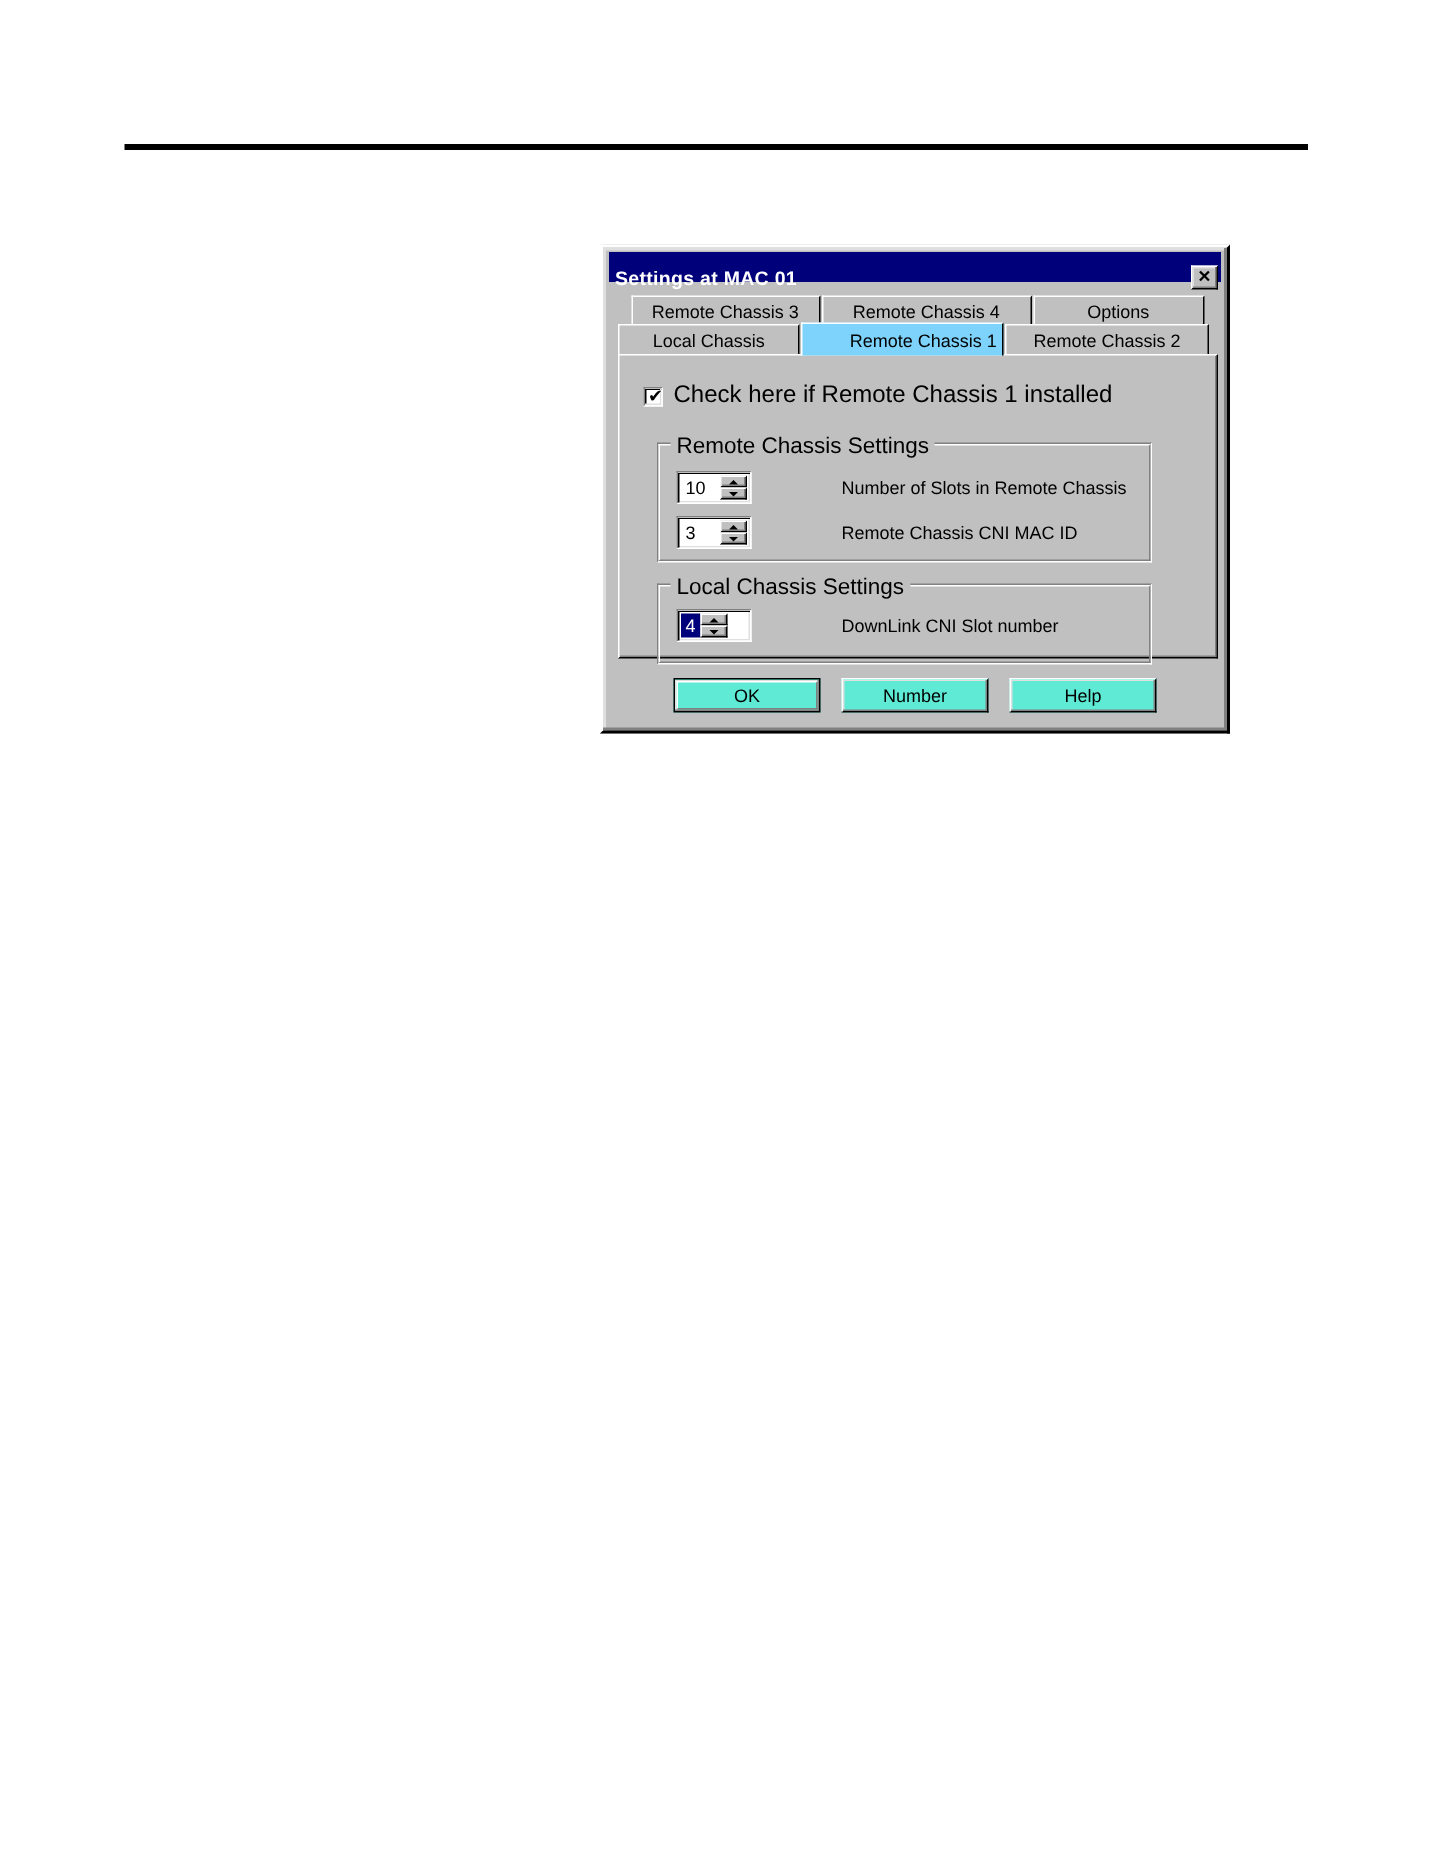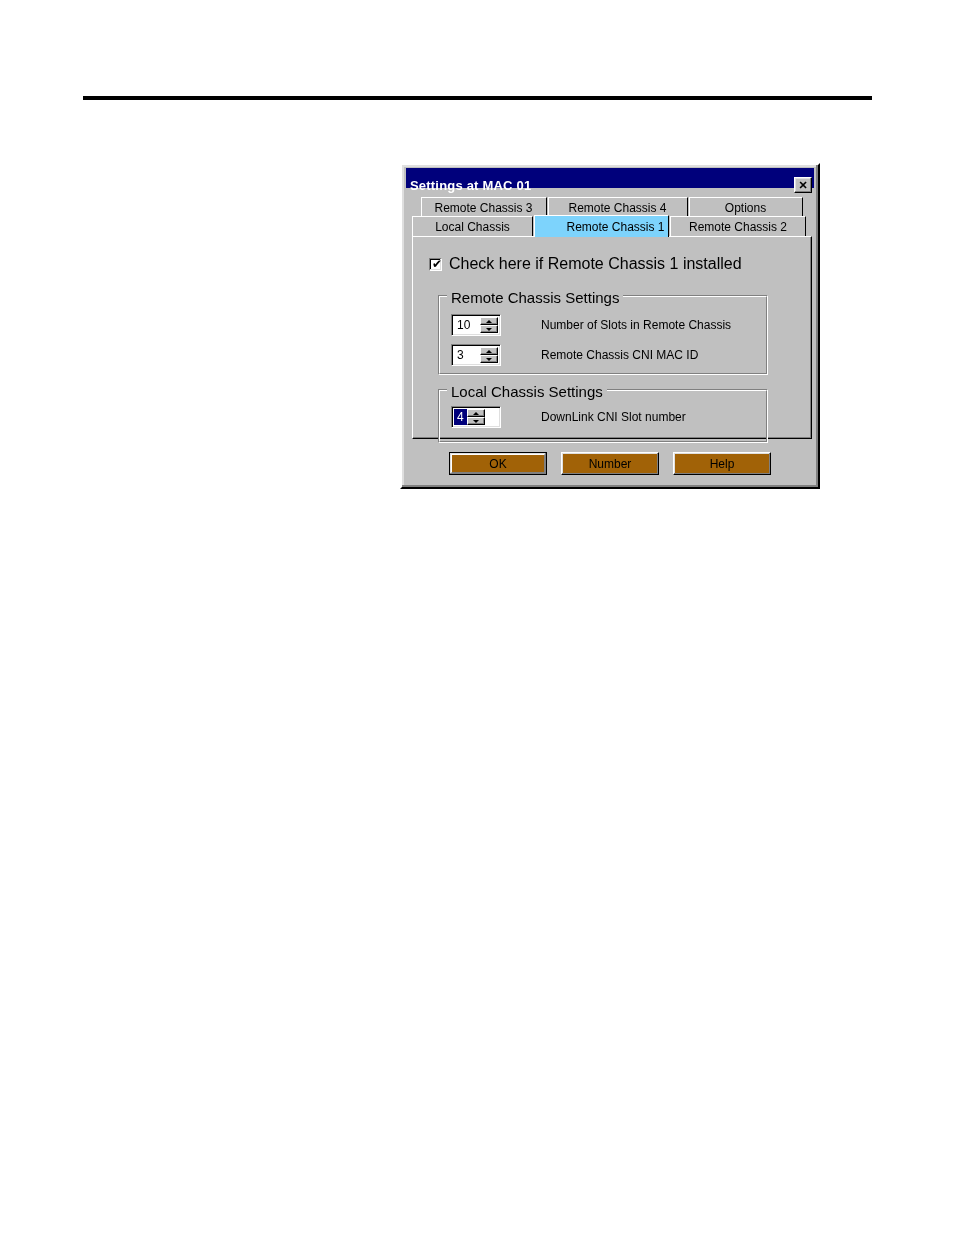--- a/index.html
+++ b/index.html
@@ -210,20 +210,21 @@
   }
 
   .group-remote { left: 25px; top: 58px; width: 330px; height: 80px; }
   .group-local  { left: 25px; top: 152px; width: 330px; height: 54px; }
 
   
   .field-row {
     position: absolute;
     display: flex;
     align-items: center;
+    gap: 20px;
   }
   .spinner {
     width: 50px;
     height: 22px;
     background: #ffffff;
     border-top: 1px solid #808080;
     border-left: 1px solid #808080;
     border-right: 1px solid #ffffff;
     border-bottom: 1px solid #ffffff;
     box-shadow: inset 1px 1px 0 #000000, inset -1px -1px 0 #dfdfdf;
@@ -296,21 +297,21 @@
     left: 0;
     top: 287px;
     width: 100%;
     display: flex;
     justify-content: center;
     gap: 14px;
   }
   .btn {
     width: 98px;
     height: 23px;
-    background: #a16207;
+    background: #5eead4;
     border-top: 1px solid #ffffff;
     border-left: 1px solid #ffffff;
     border-right: 1px solid #000000;
     border-bottom: 1px solid #000000;
     box-shadow: inset -1px -1px 0 #808080, inset 1px 1px 0 #dfdfdf;
     box-sizing: border-box;
     display: flex;
     align-items: center;
     justify-content: center;
     font-size: 12px;

